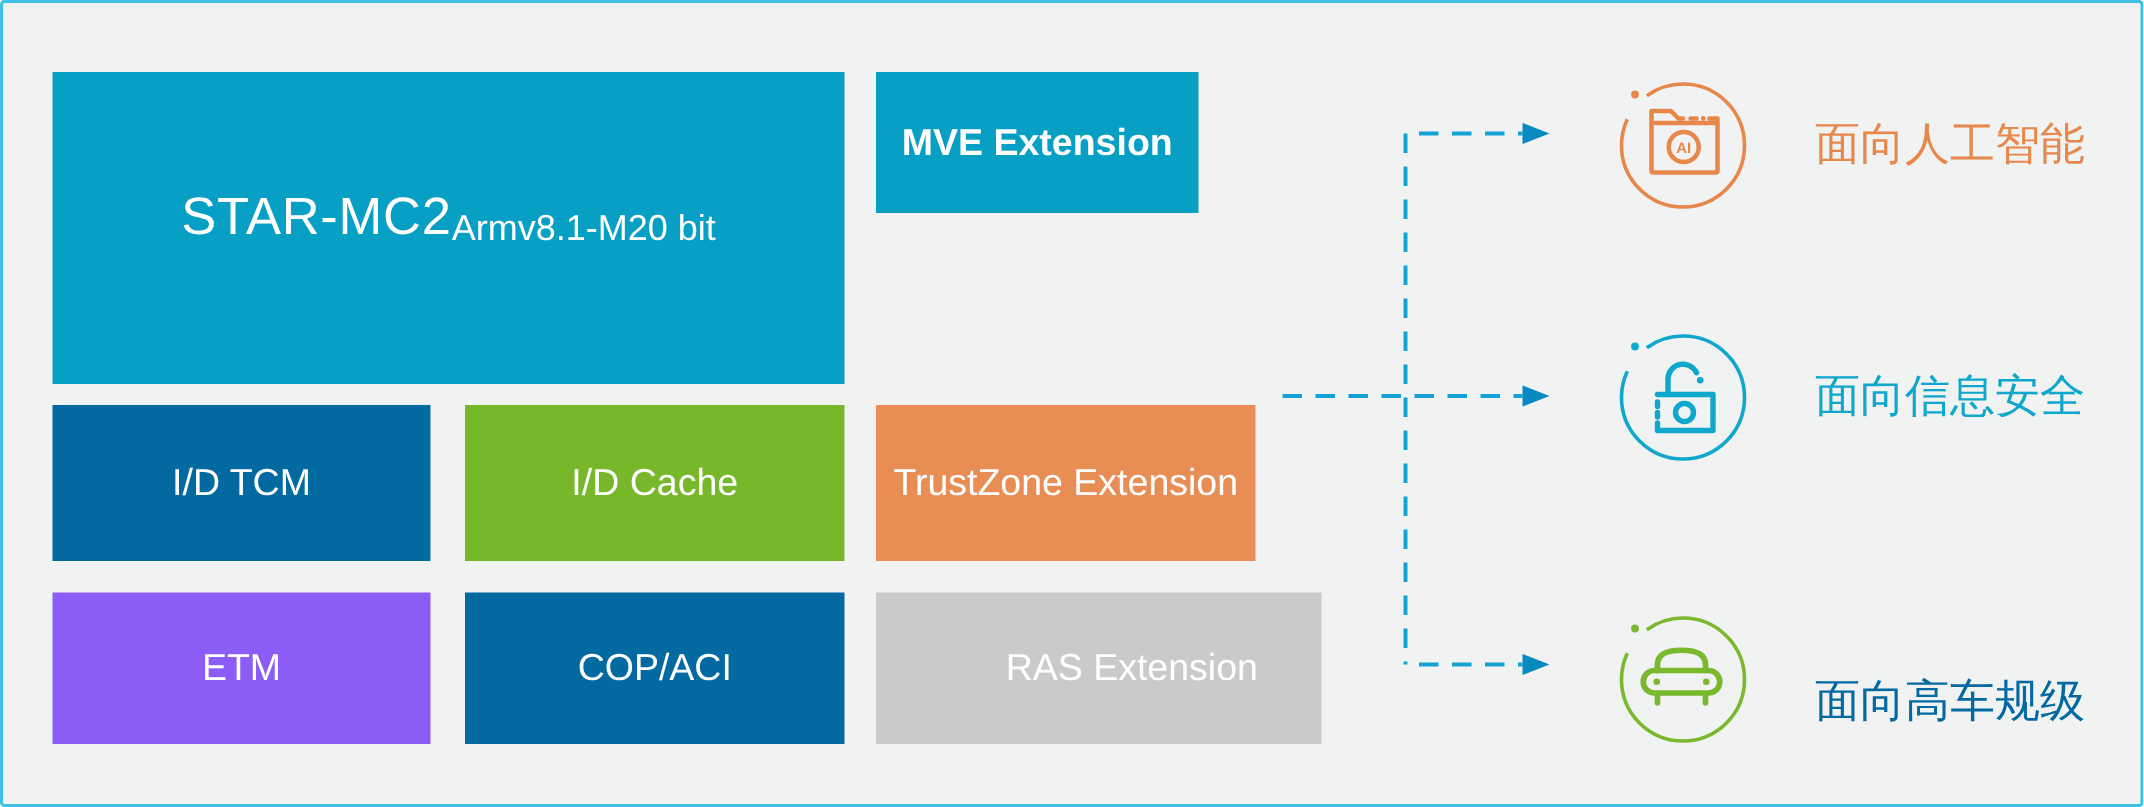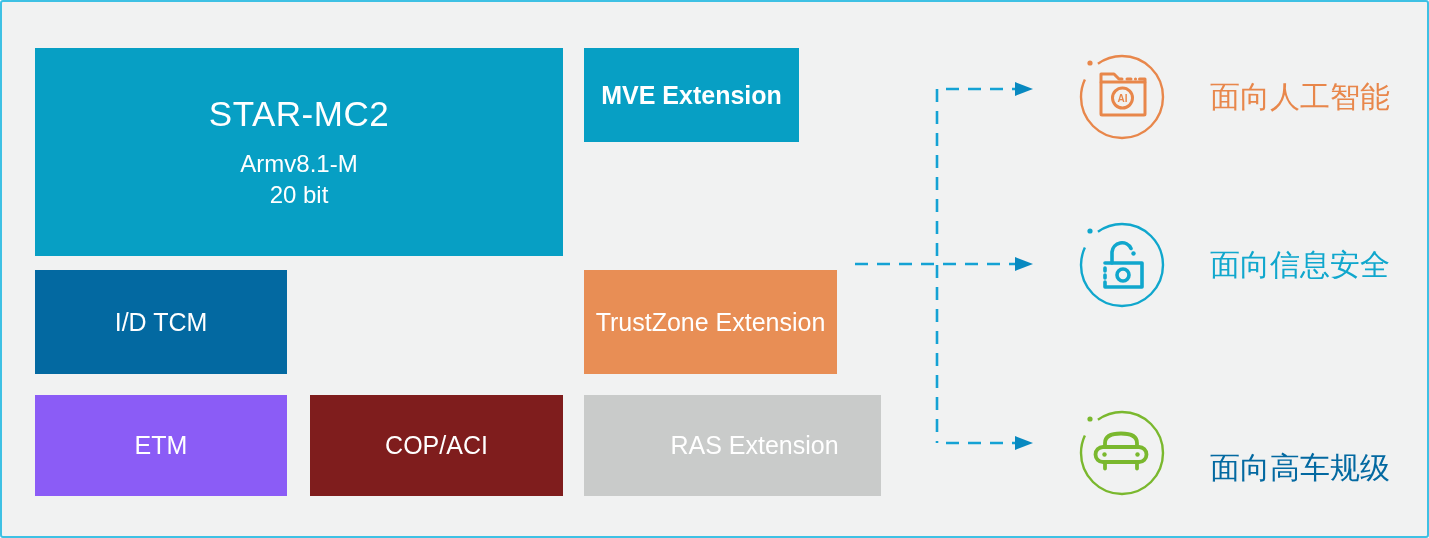--- a/index.html
+++ b/index.html
@@ -13,30 +13,30 @@
     font-family:"Liberation Sans","DejaVu Sans",sans-serif;
   }
   .block{
     position:absolute;
     display:flex;align-items:center;justify-content:center;
     color:#ffffff;
     font-size:25px;
     text-align:center;
     user-select:none;
   }
-  .b-star{left:33px;top:46px;width:528px;height:208px;background:#079fc4;flex-direction:column;}
+  .b-star{left:33px;top:46px;width:528px;height:208px;background:#079fc4;}
   .star-title{font-size:35px;letter-spacing:.5px;margin-bottom:14px;}
   .star-sub{font-size:24px;line-height:31px;}
   .b-mve{left:582px;top:46px;width:215px;height:94px;background:#079fc4;font-weight:bold;}
   .b-flp{left:582px;top:160px;width:253px;height:94px;background:#079fc4;}
   .b-idtcm{left:33px;top:268px;width:252px;height:104px;background:#0369a1;}
   .b-idcache{left:308px;top:268px;width:253px;height:104px;background:#76b82a;}
   .b-trustzone{left:582px;top:268px;width:253px;height:104px;background:#e88e55;}
   .b-etm{left:33px;top:393px;width:252px;height:101px;background:#8b5cf6;}
-  .b-copaci{left:308px;top:393px;width:253px;height:101px;background:#7f1d1d;}
+  .b-copaci{left:308px;top:393px;width:253px;height:101px;background:#0369a1;}
   .b-ras{left:582px;top:393px;width:253px;height:101px;background:#c9cbca;padding-left:44px;}
   .arrows{position:absolute;left:0;top:0;pointer-events:none;}
   .icon{position:absolute;width:100px;height:100px;}
   .icon-ai{left:1070px;top:45px;color:#e8874b;}
   .icon-lock{left:1070px;top:213px;color:#10a7cd;}
   .icon-car{left:1070px;top:401px;color:#7ab82e;}
   .icon .ring{fill:none;stroke:currentColor;stroke-width:2.4;}
   .icon .dot{fill:currentColor;stroke:none;}
   .icon .glyph{fill:none;stroke:currentColor;stroke-linecap:round;stroke-linejoin:round;}
   .icon-ai .glyph{stroke-width:3;}
@@ -59,20 +59,21 @@
 <div class="canvas">
 
   <div class="block b-star">
     <div class="star-title">STAR-MC2</div>
     <div class="star-sub">Armv8.1-M</div>
     <div class="star-sub">20 bit</div>
   </div>
 
   <div class="block b-mve">MVE Extension</div>
   <div class="block b-idtcm">I/D TCM</div>
+  <div class="block b-idcache">I/D Cache</div>
   <div class="block b-trustzone">TrustZone Extension</div>
   <div class="block b-etm">ETM</div>
   <div class="block b-copaci">COP/ACI</div>
   <div class="block b-ras">RAS Extension</div>
 
   <svg class="arrows" width="1425" height="534" viewBox="0 0 1425 534">
     <g fill="none" stroke="#14a2d4" stroke-width="2.6" stroke-dasharray="13 9">
       <path d="M935,87 V441"></path>
       <path d="M944,87 H1013"></path>
       <path d="M853,262 H1013"></path>

